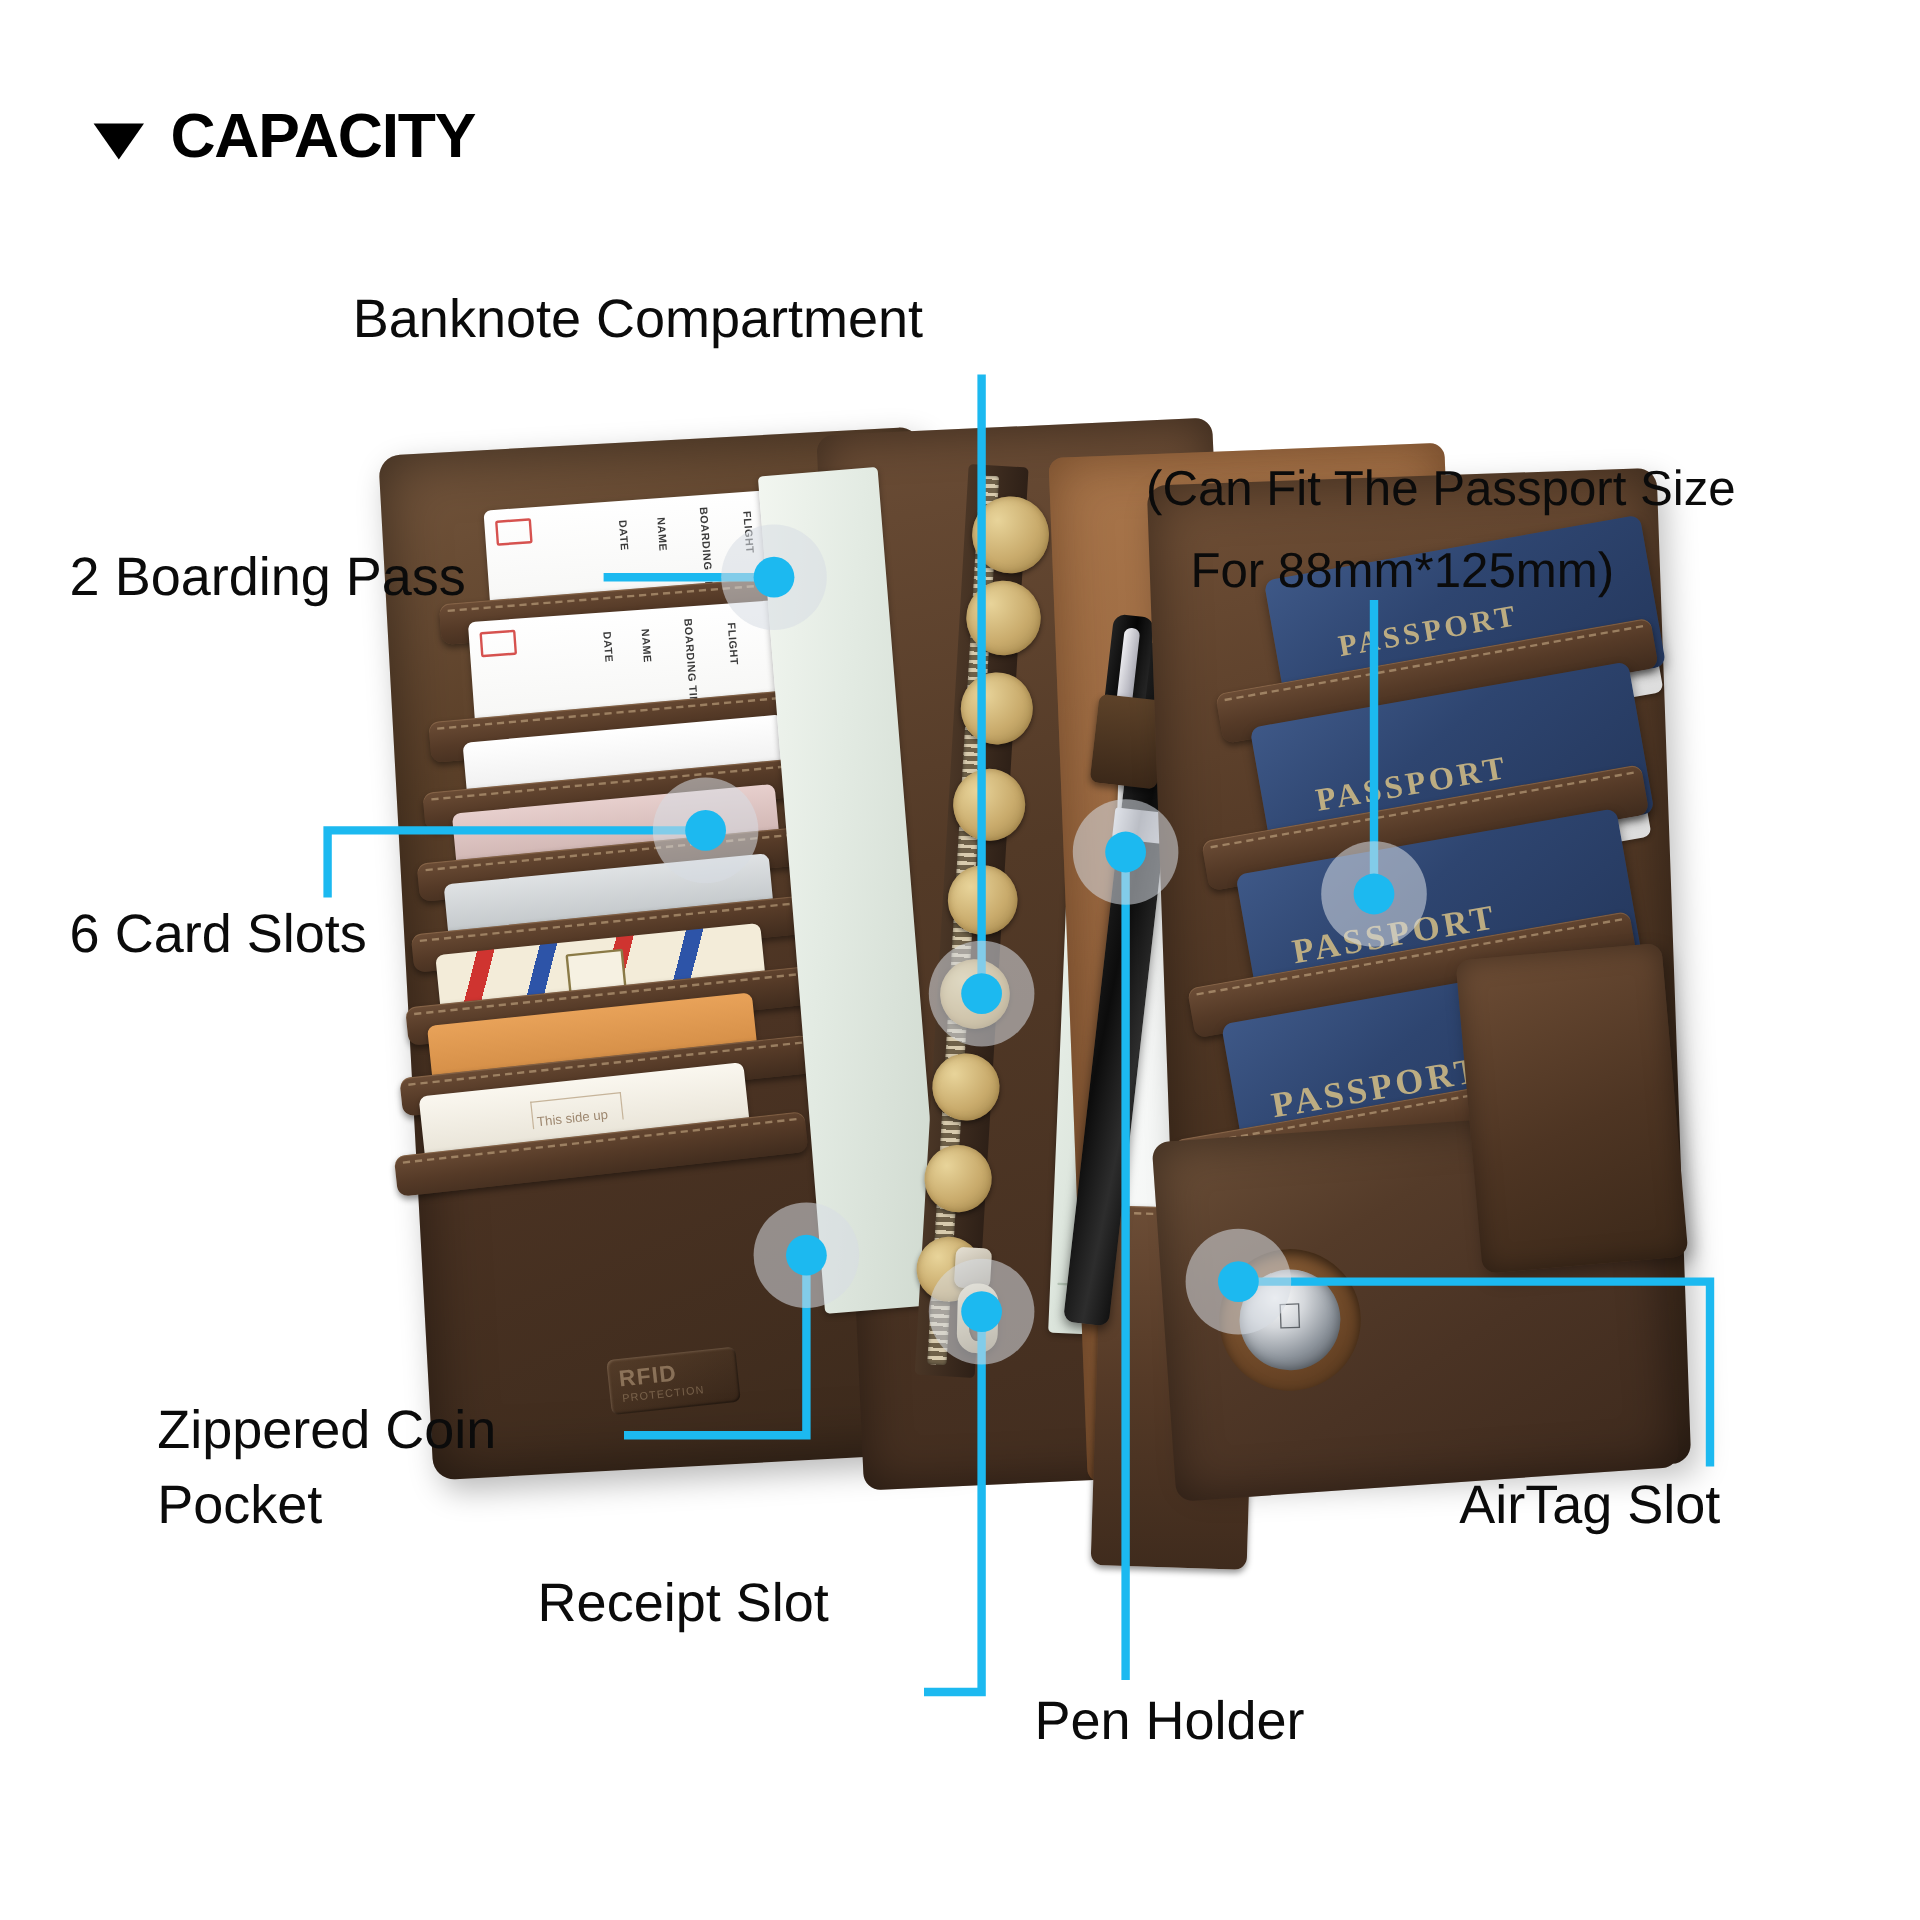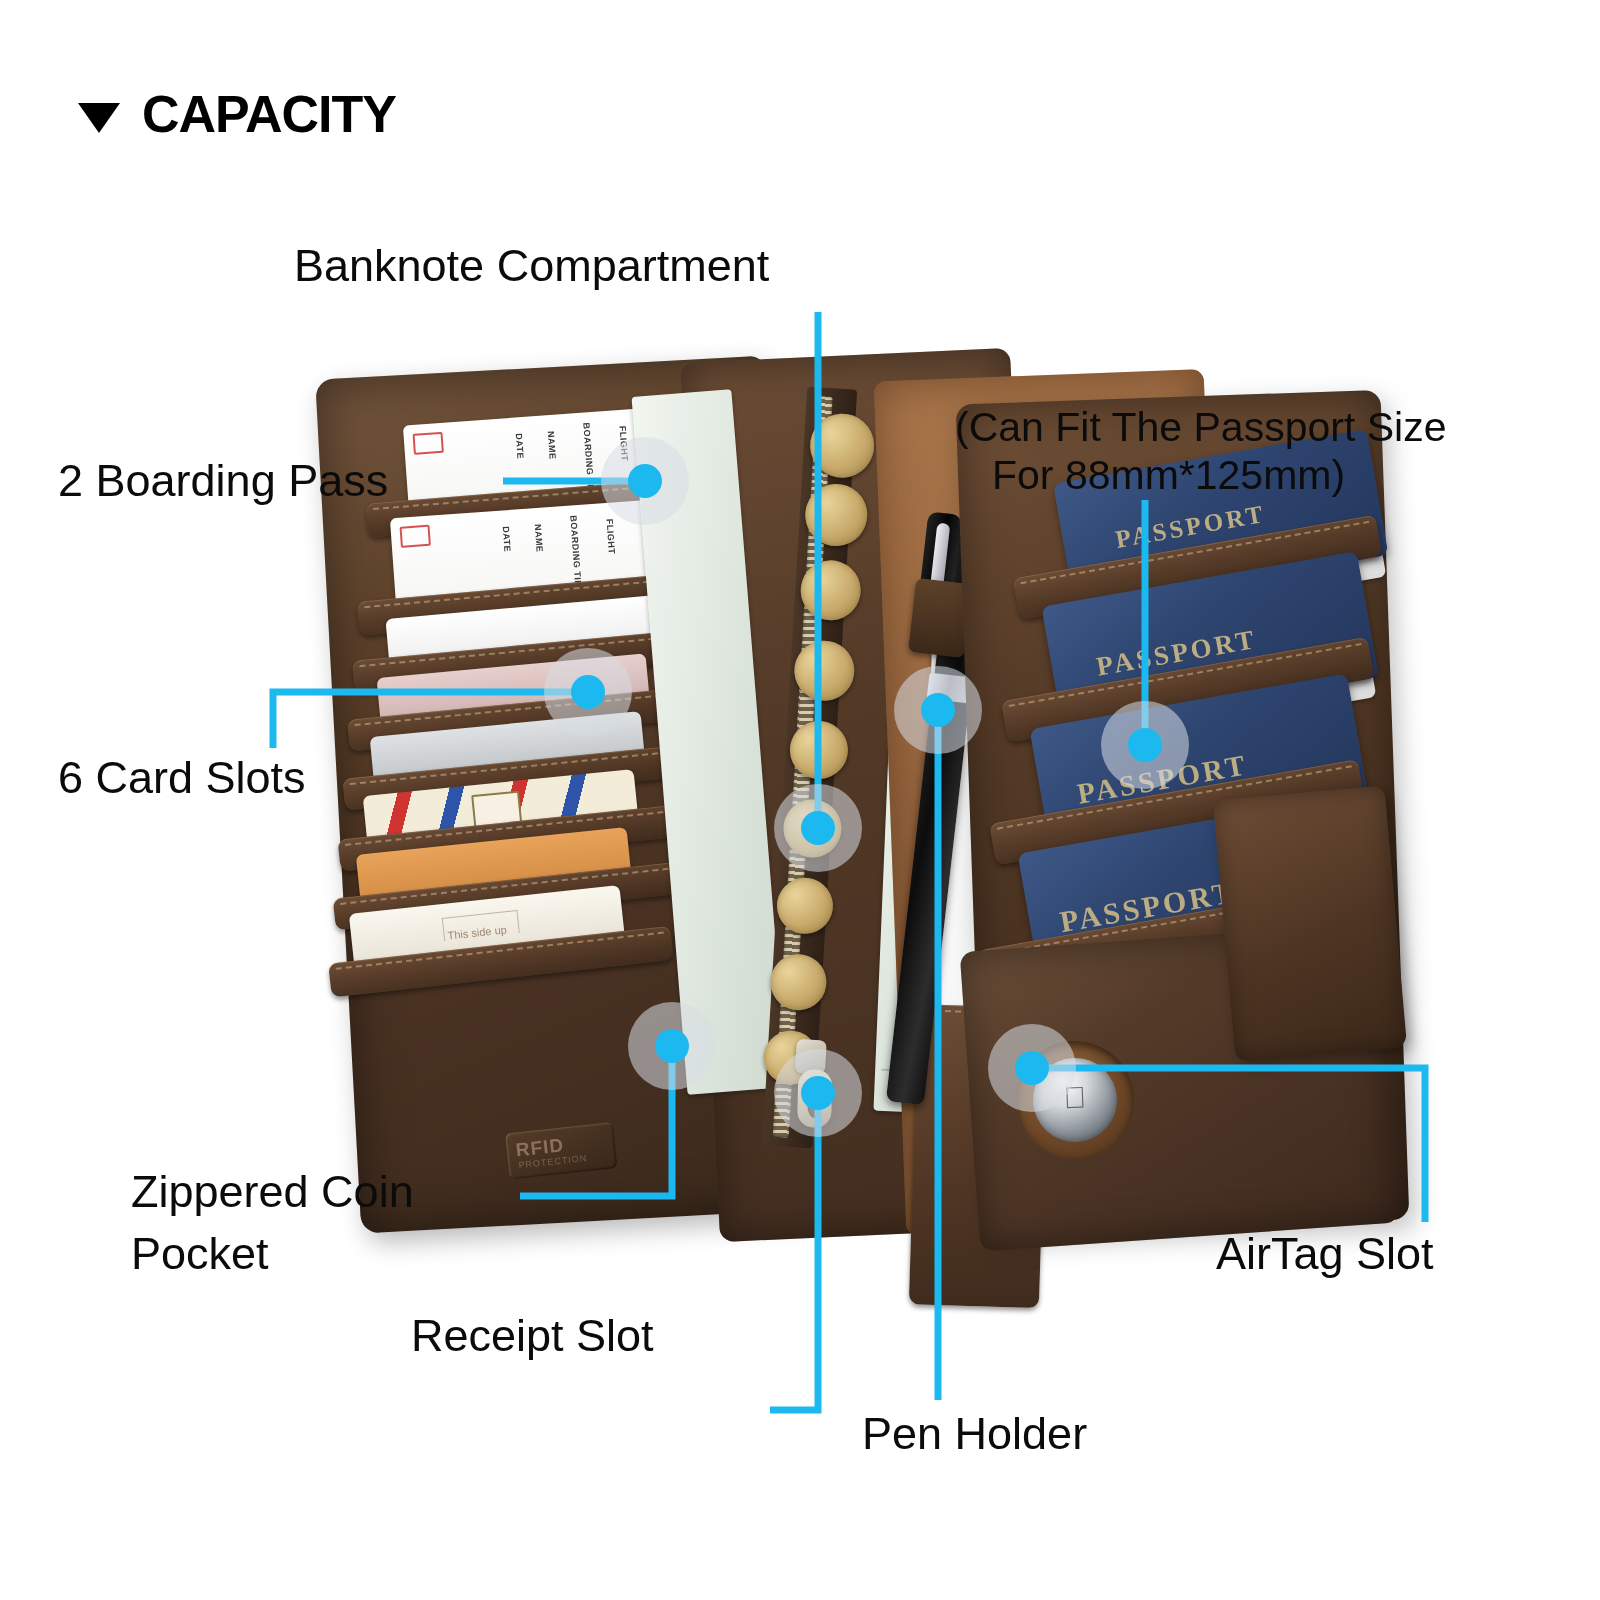--- a/index.html
+++ b/index.html
@@ -376,29 +376,29 @@
   <div class="dot" style="left:672px;top:1046px;"></div>
 
   <div class="halo" style="left:818px;top:1093px;"></div>
   <div class="dot" style="left:818px;top:1093px;"></div>
 
   <div class="halo" style="left:1032px;top:1068px;"></div>
   <div class="dot" style="left:1032px;top:1068px;"></div>
 
   <div class="label" style="left:294px;top:240px;">Banknote Compartment</div>
 
-  <div class="label sub" style="left:955px;top:404px;">(Can Fit The Passport Size</div>
+  <div class="label sub" style="left:955px;top:384px;">(Can Fit The Passport Size</div>
   <div class="label sub" style="left:992px;top:452px;text-align:right;">For 88mm*125mm)</div>
 
   <div class="label" style="left:58px;top:455px;">2 Boarding Pass</div>
 
   <div class="label" style="left:58px;top:752px;">6 Card Slots</div>
 
   <div class="label" style="left:131px;top:1166px;">Zippered Coin</div>
   <div class="label" style="left:131px;top:1228px;">Pocket</div>
 
-  <div class="label" style="left:411px;top:1310px;">Receipt Slot</div>
+  <div class="label" style="left:448px;top:1310px;">Receipt Slot</div>
 
   <div class="label" style="left:862px;top:1408px;">Pen Holder</div>
 
   <div class="label" style="left:1216px;top:1228px;">AirTag Slot</div>
 
 </div>
 
 </body></html>

